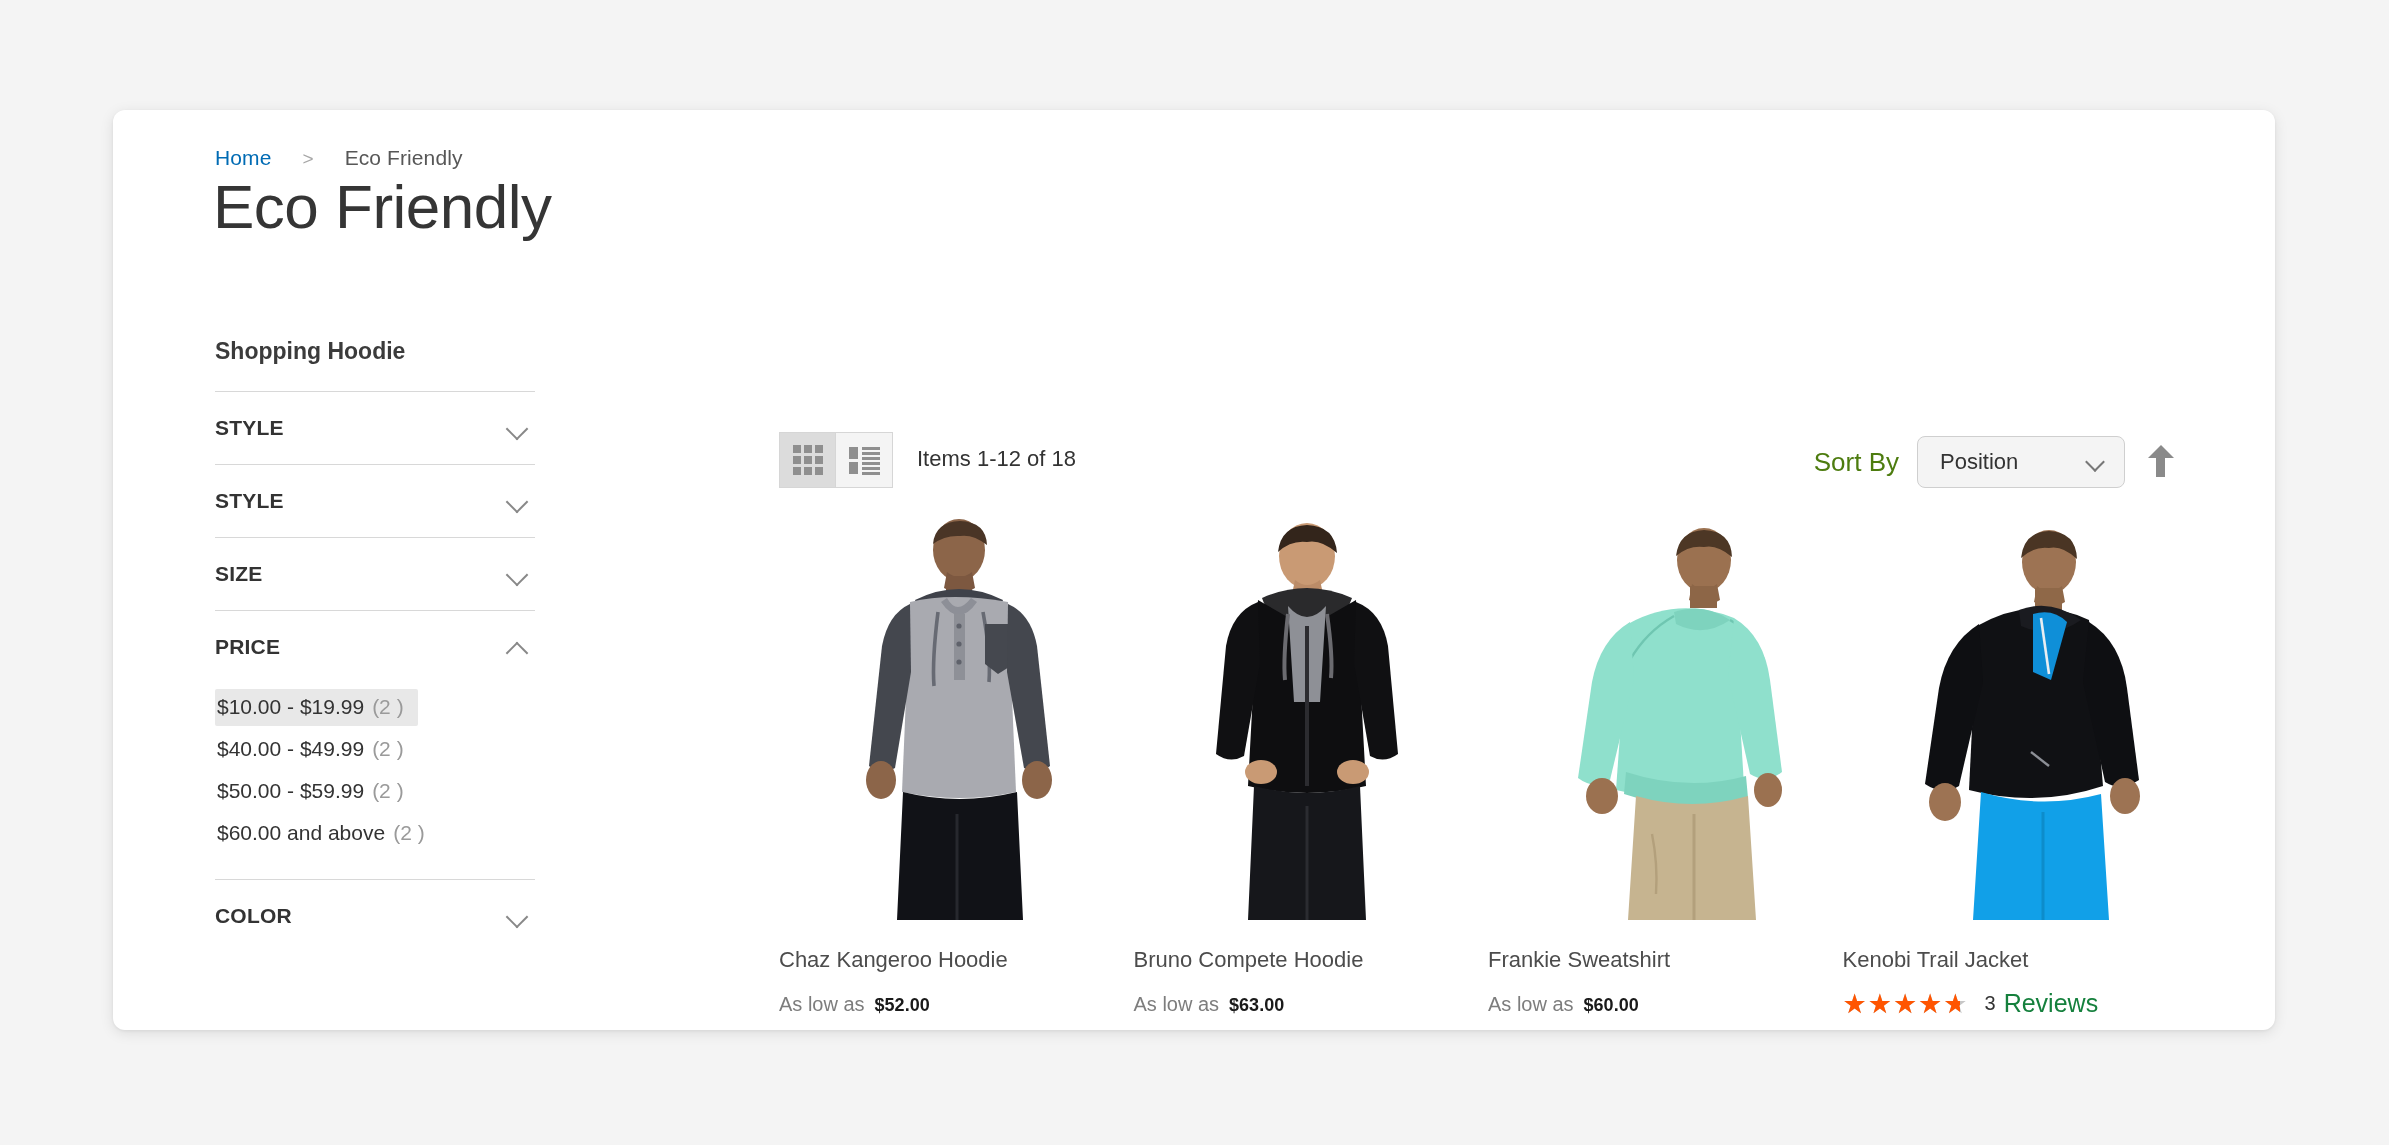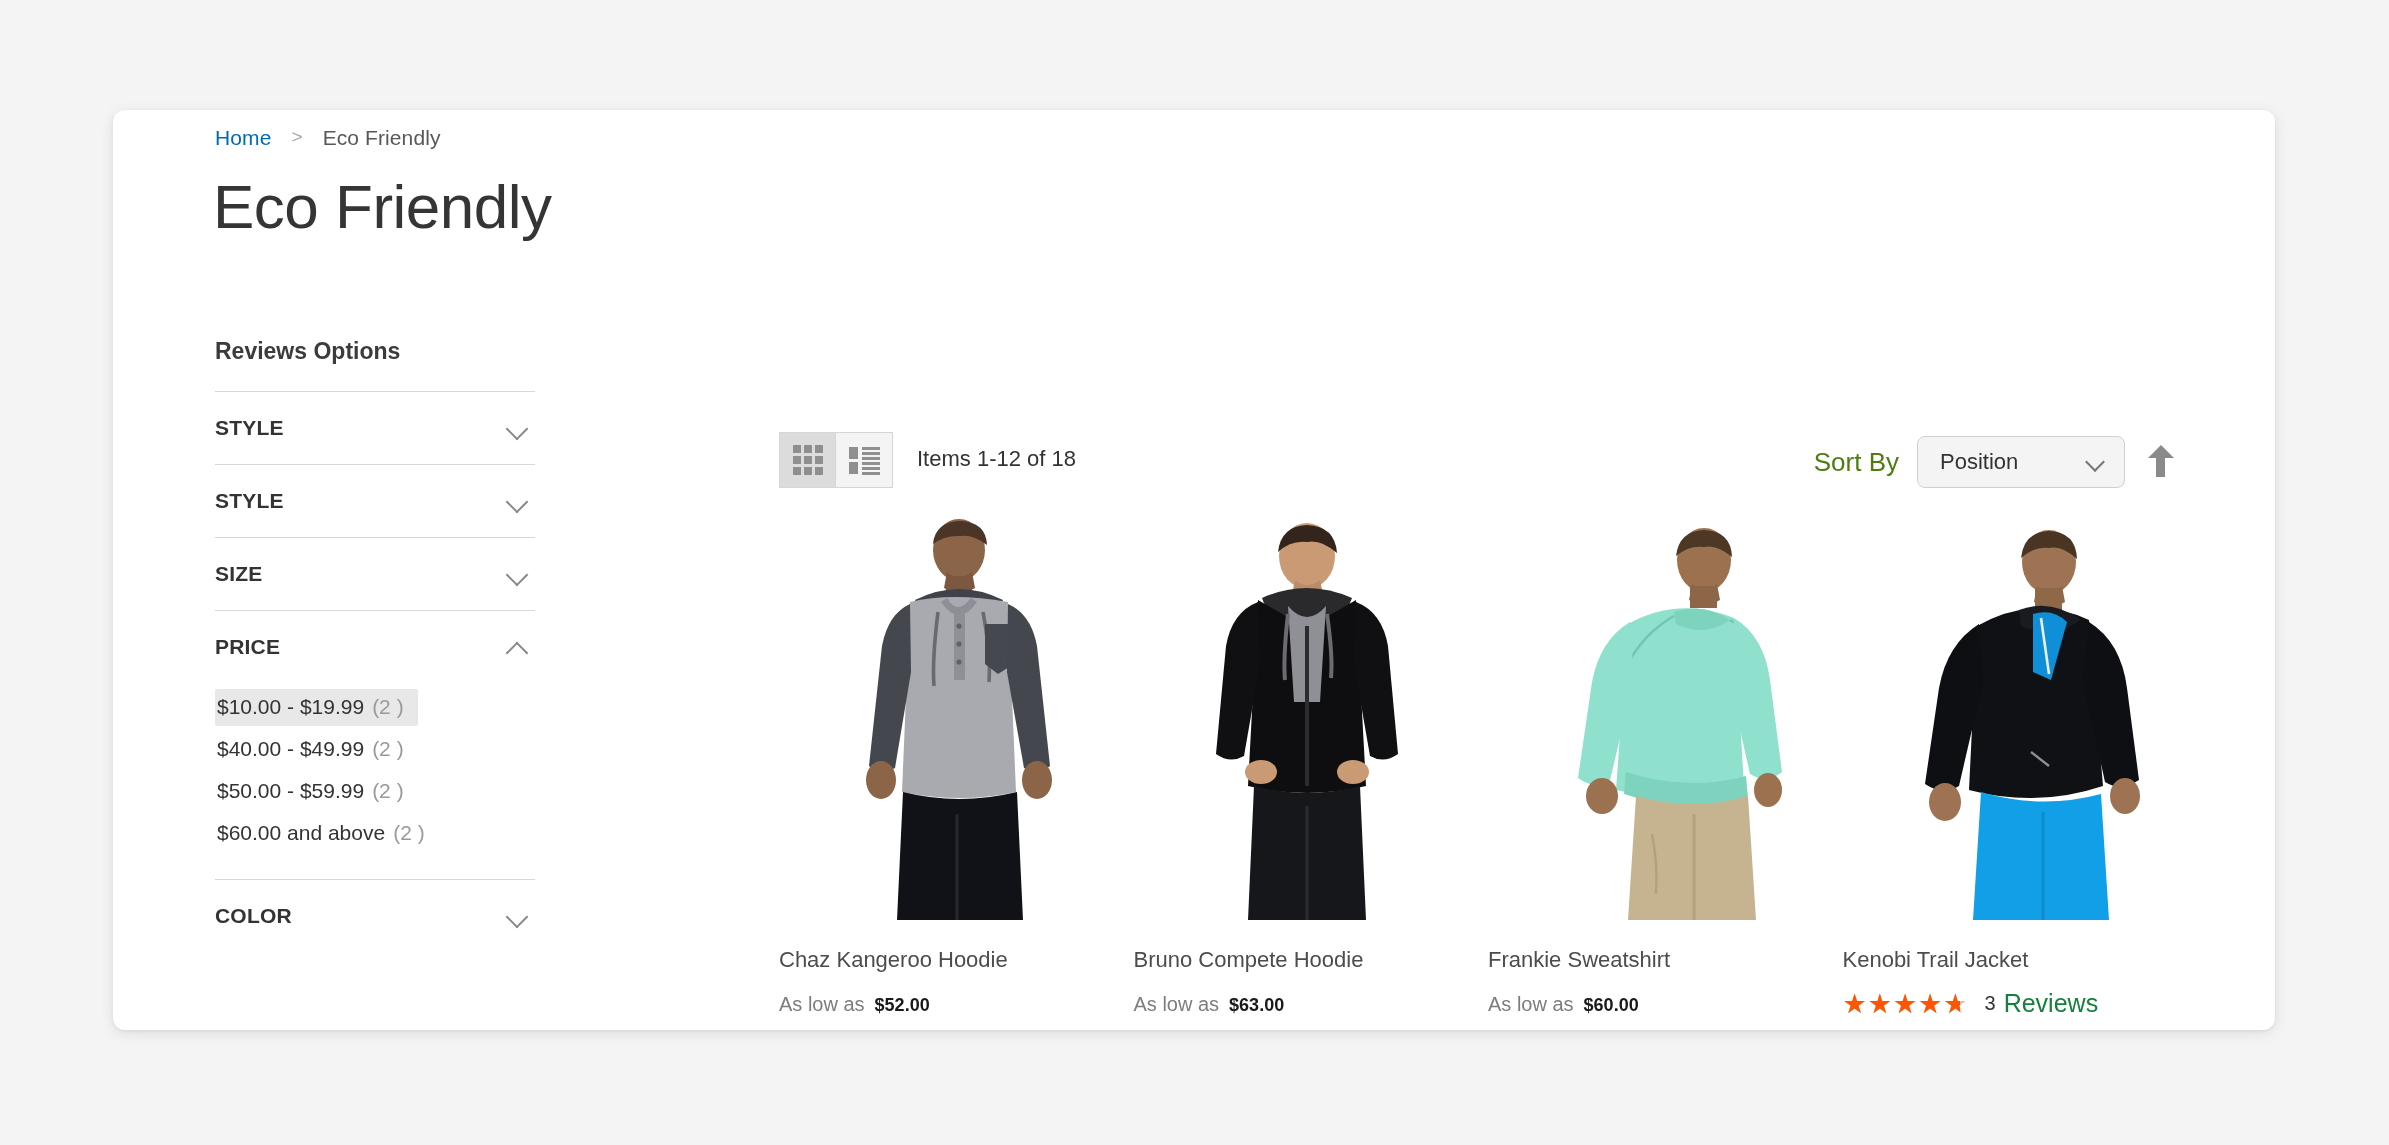--- a/index.html
+++ b/index.html
@@ -30,25 +30,26 @@
     background: #ffffff;
     border-radius: 12px;
     box-shadow: 0 3px 14px rgba(0,0,0,0.10), 0 1px 3px rgba(0,0,0,0.06);
     overflow: hidden;
   }
 
   
   .breadcrumb {
     position: absolute;
     left: 102px;
-    top: 16px;
-    display: flex;
-    align-items: flex-start;
+    top: 36px;
+    display: flex;
+    align-items: flex-end;
     font-size: 21px;
     letter-spacing: .1px;
+    gap: 11px;
   }
   .breadcrumb .crumb-link {
     color: #006bb4;
     text-decoration: none;
   }
   .breadcrumb .crumb-sep {
     color: #a6a6a6;
     margin: 0 20px;
     font-size: 19px;
   }
@@ -331,21 +332,21 @@
 
     <nav class="breadcrumb">
       <a class="crumb-link" href="#">Home</a>
       <span class="crumb-sep">&gt;</span>
       <span class="crumb-current">Eco Friendly</span>
     </nav>
 
     <h1 class="page-title">Eco Friendly</h1>
 
     <aside class="sidebar">
-      <div class="sidebar-title">Reviews Options</div>
+      <div class="sidebar-title">Shopping Hoodie</div>
 
       <div class="filter-block">
         <div class="filter-head">
           <span class="filter-title">STYLE</span>
           <span class="chev"></span>
         </div>
       </div>
 
       <div class="filter-block">
         <div class="filter-head">

